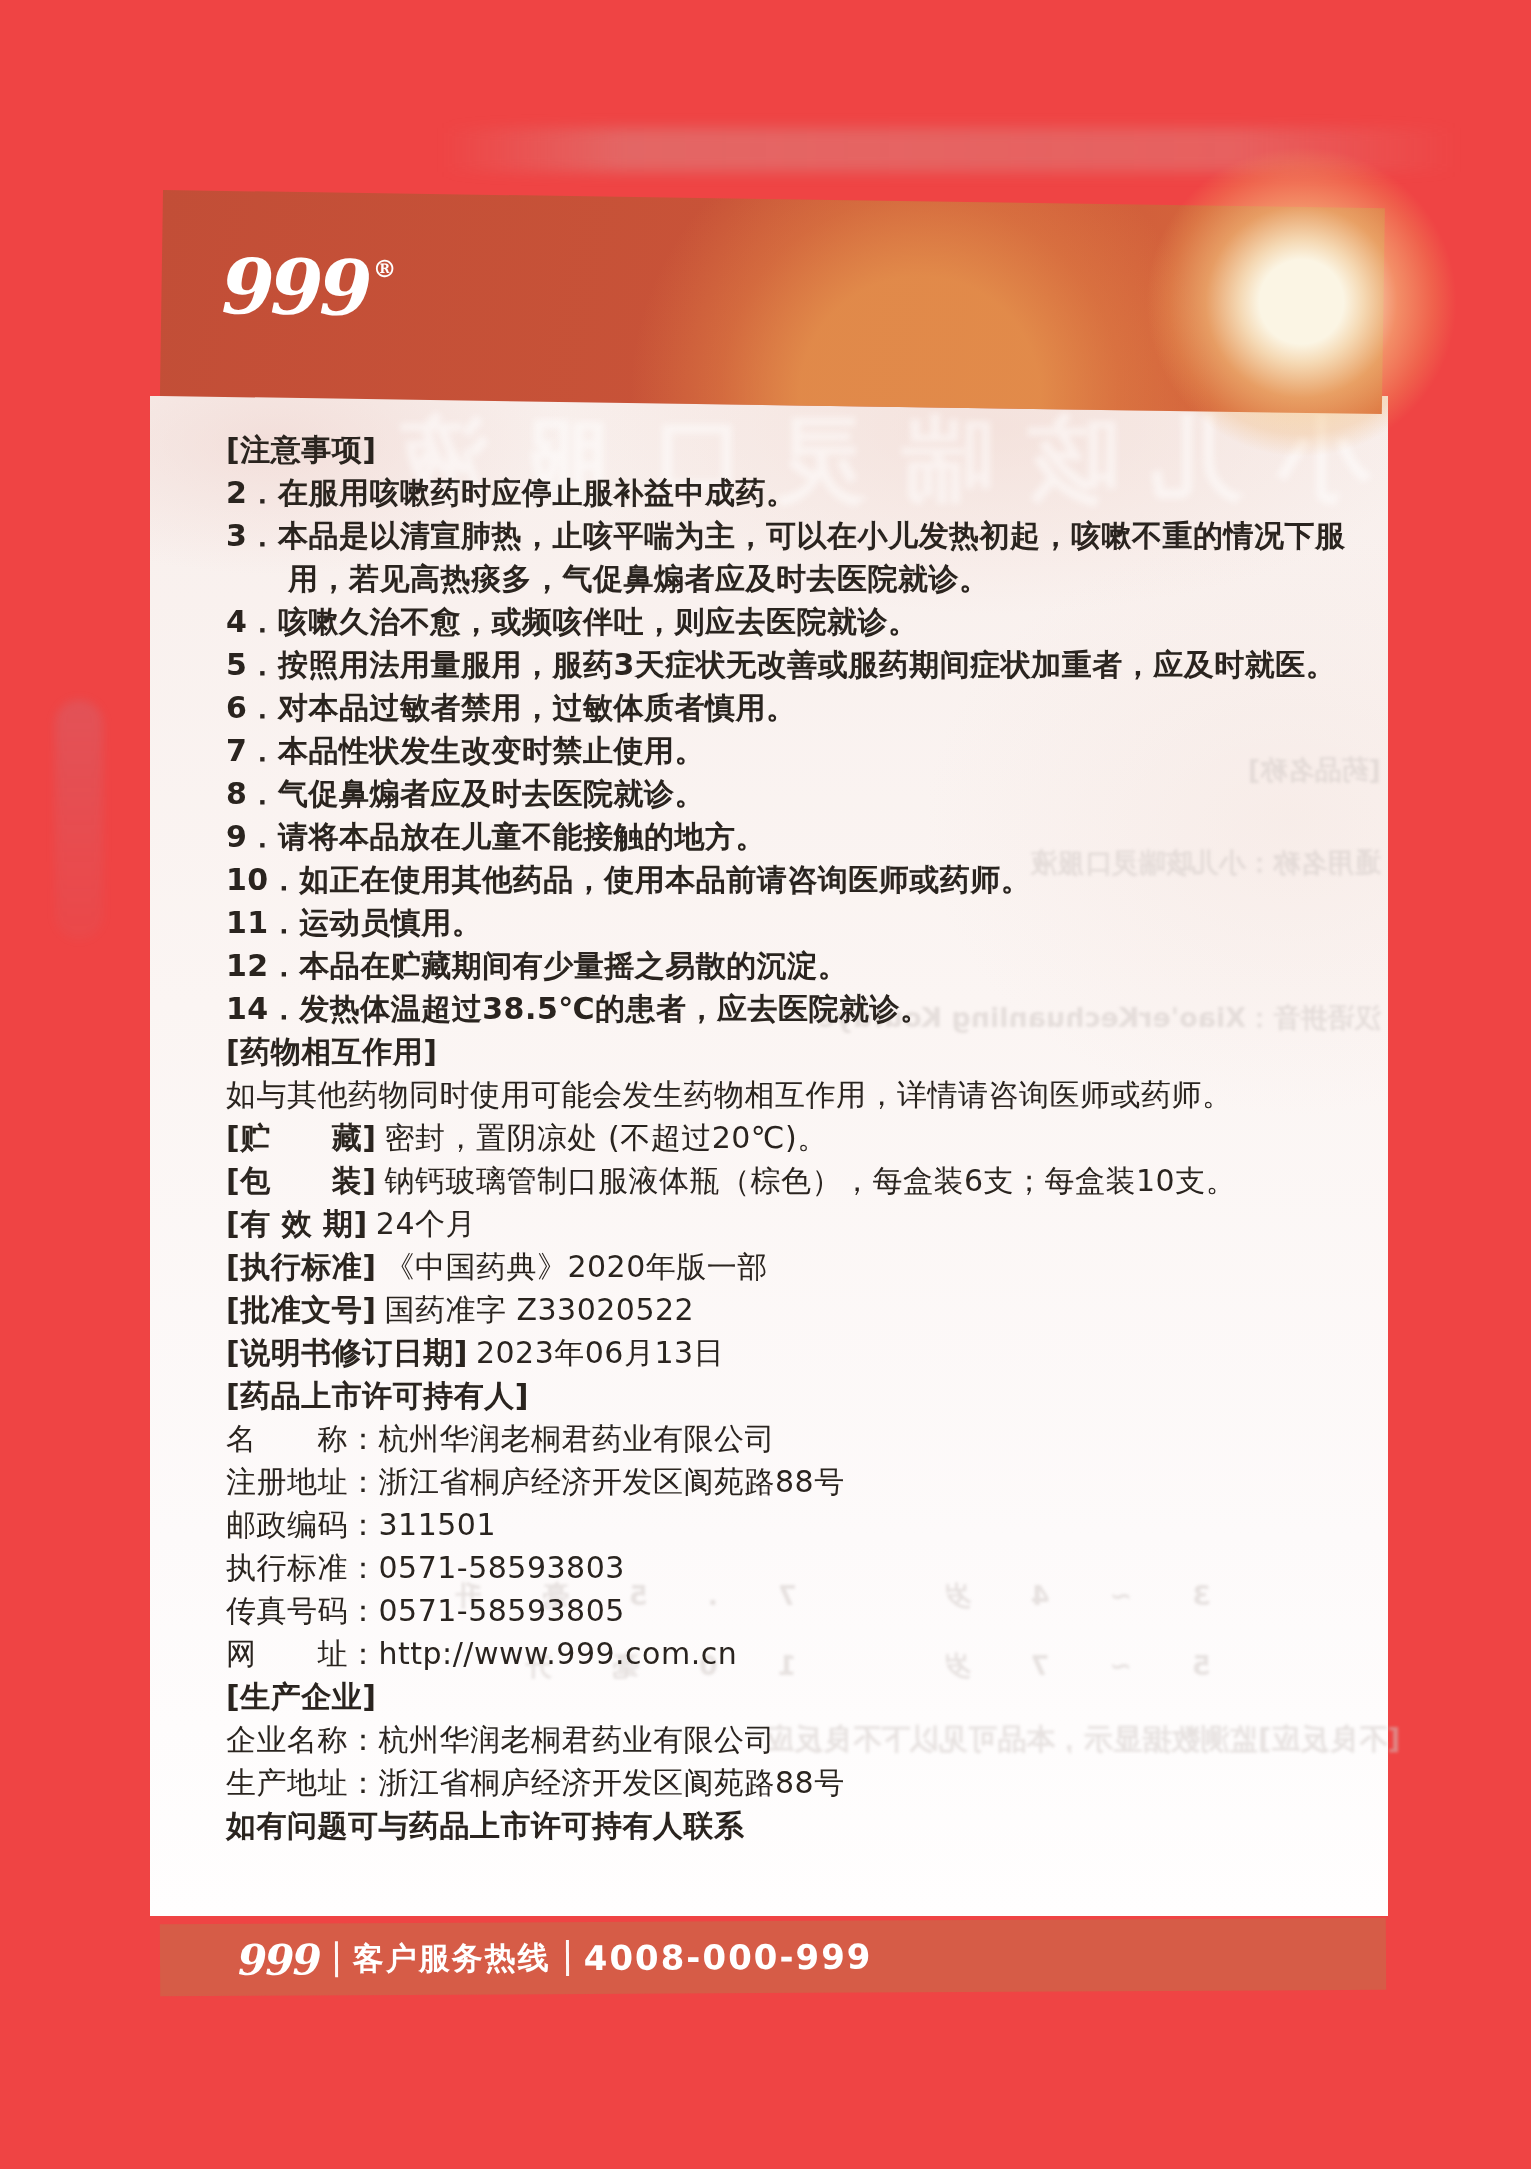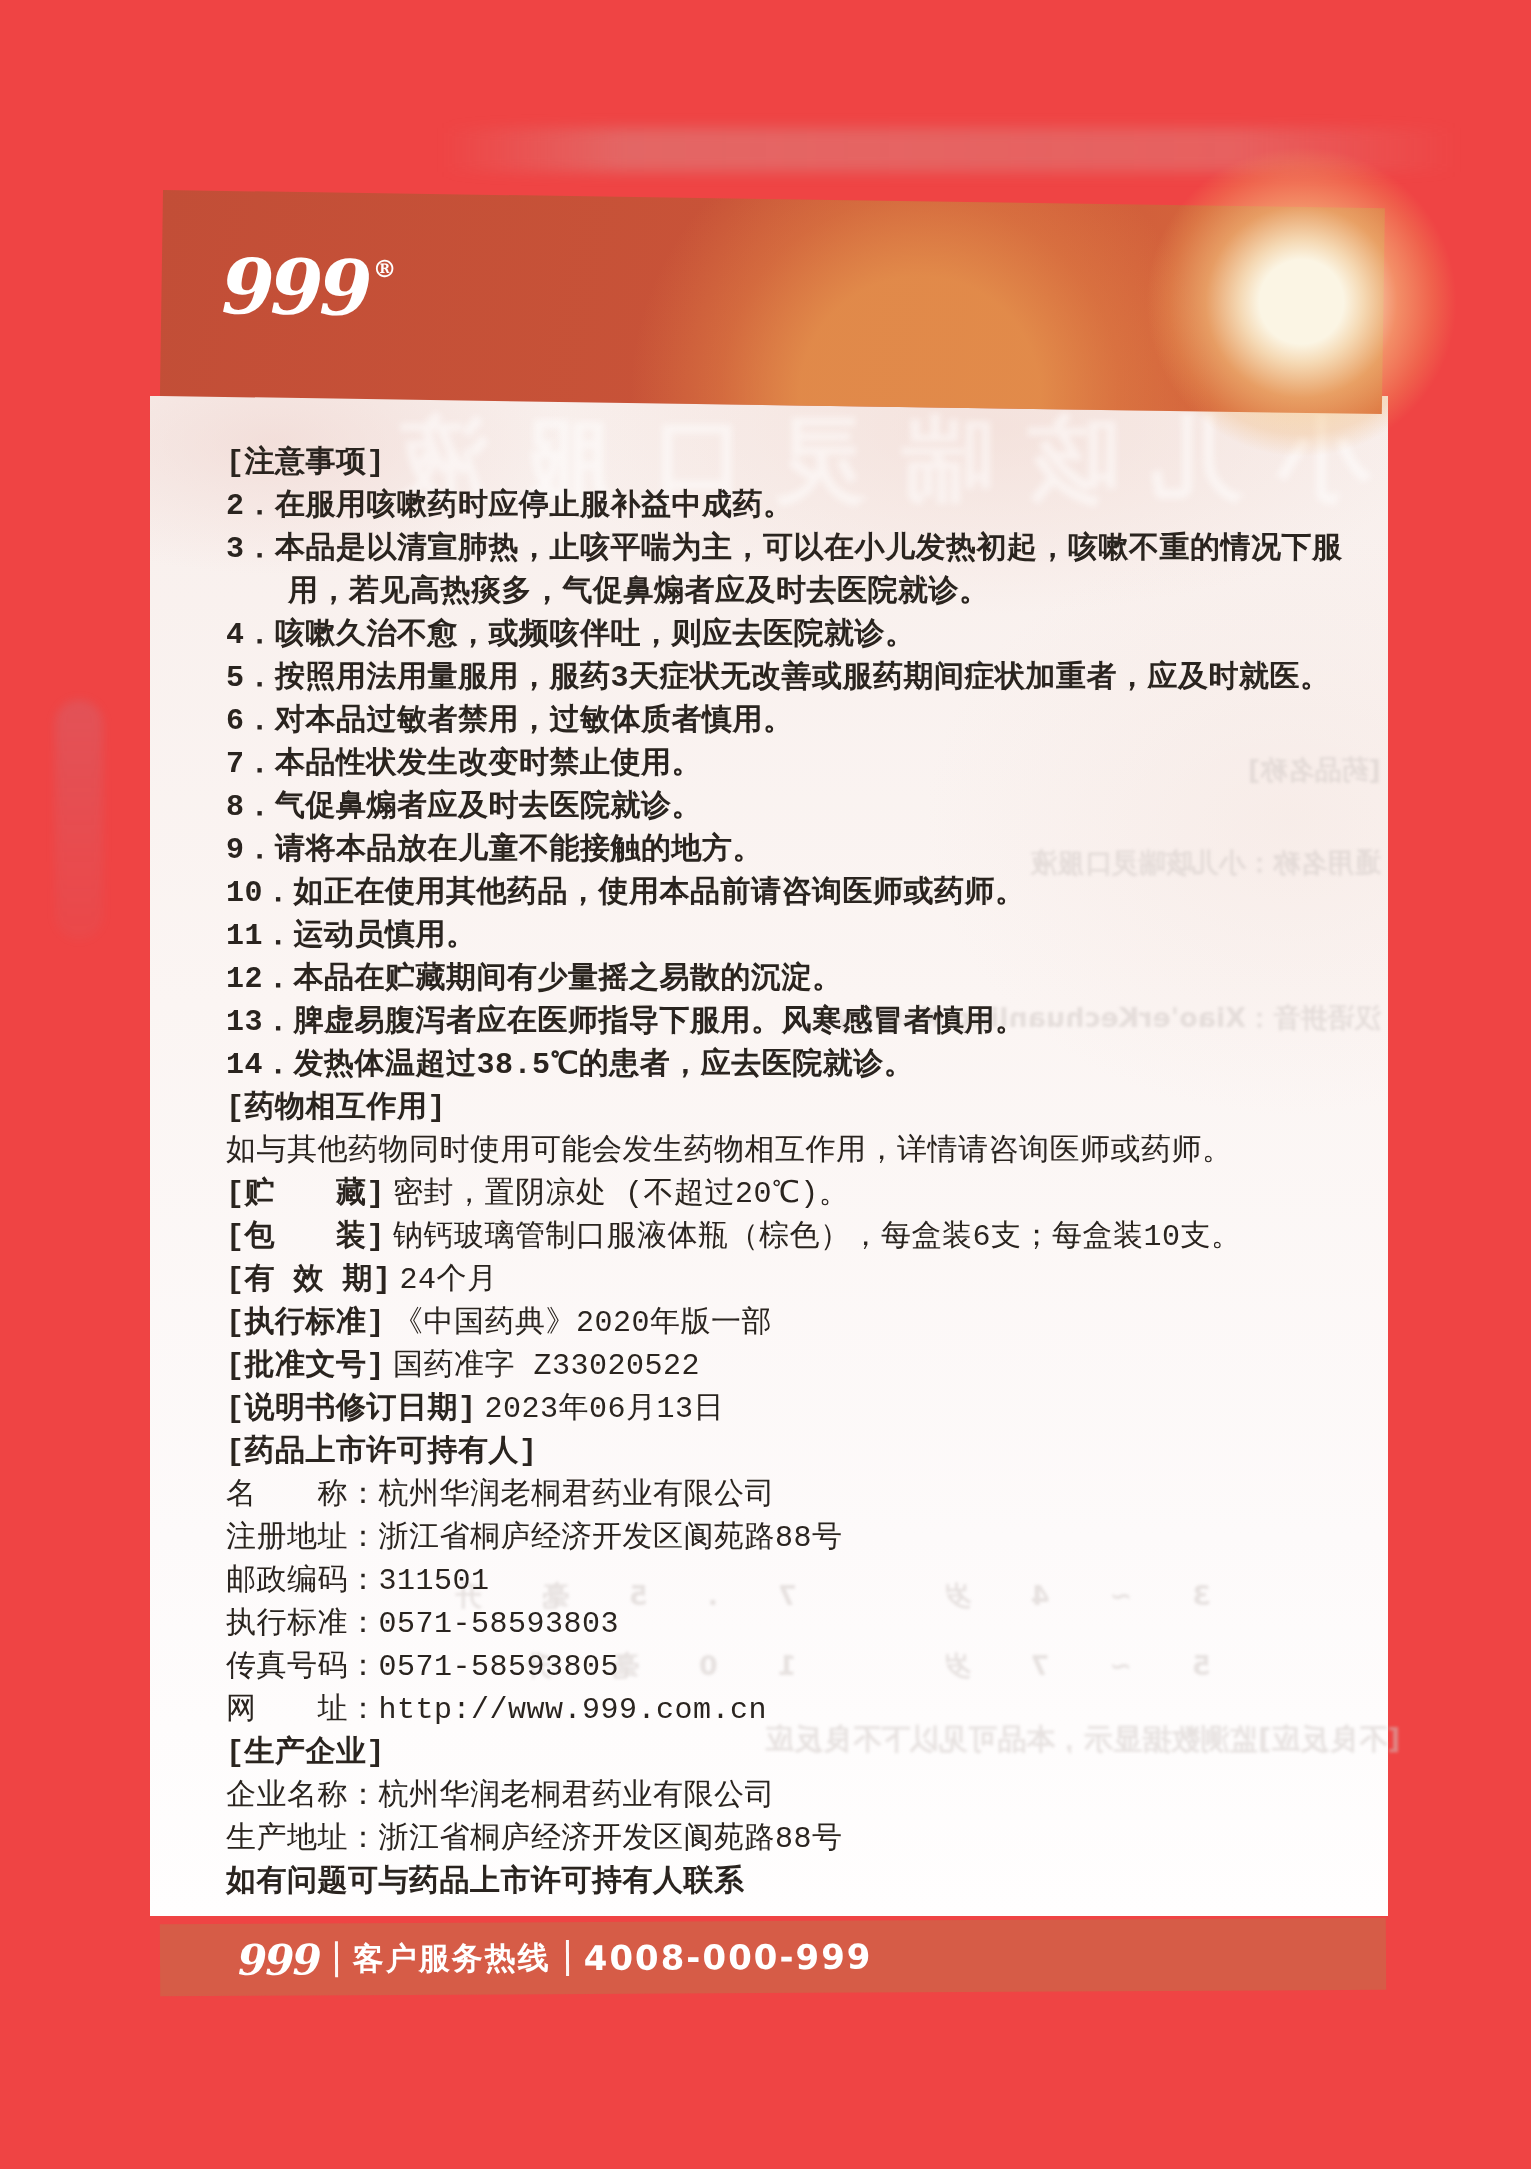--- a/index.html
+++ b/index.html
@@ -34,21 +34,21 @@
           transform:rotate(0.85deg);transform-origin:0 0;
           background:
             radial-gradient(circle at 760px 195px, rgba(230,150,78,.8) 0 120px, rgba(228,140,72,.4) 200px, rgba(225,125,62,0) 290px),
             linear-gradient(100deg,#c24e37 0%,#c85338 45%,#d05c3a 72%,#d96e3f 100%);}
   .sun{position:absolute;left:985px;top:-60px;width:310px;height:310px;
        background:radial-gradient(circle,#fbf5e4 0 42px,rgba(250,236,200,.85) 62px,rgba(246,203,132,.55) 96px,rgba(240,172,96,.28) 132px,transparent 155px);}
   .logo999{position:absolute;left:60px;top:58px;font-family:"DejaVu Serif",serif;font-style:italic;
            font-weight:bold;font-size:76px;color:#fff;letter-spacing:-4px;line-height:1;}
   .reg{font-size:24px;font-style:normal;vertical-align:38px;letter-spacing:0;margin-left:4px;}
   
-  .bt{position:absolute;left:226px;top:442px;width:1156px;font-size:30px;letter-spacing:.5px;font-family:Liberation Mono, monospace;}
+  .bt{position:absolute;left:226px;top:428px;width:1156px;font-size:30px;letter-spacing:.5px;}
   .ln{height:43px;line-height:43px;white-space:nowrap;}
   .b{font-weight:bold;}
   .n{font-weight:normal;}
   .indent{padding-left:62px;}
   .val{margin-left:8px;font-weight:normal;text-align:center;}
   
   .footer{position:absolute;left:160px;top:1921px;width:1226px;height:72px;background:#d65c47;
           transform:rotate(-0.3deg);display:flex;align-items:center;padding-left:78px;box-sizing:border-box;color:#fff;}
   .f-logo{font-family:"DejaVu Serif",serif;font-style:italic;font-weight:bold;font-size:42px;letter-spacing:-2px;}
   .f-div{width:3px;height:36px;background:#fff;opacity:.95;margin:0 15px;}
@@ -84,21 +84,20 @@
     <div class="ln b indent">用，若见高热痰多，气促鼻煽者应及时去医院就诊。</div>
     <div class="ln b"><span>4．</span><span>咳嗽久治不愈，或频咳伴吐，则应去医院就诊。</span></div>
     <div class="ln b"><span>5．</span><span>按照用法用量服用，服药3天症状无改善或服药期间症状加重者，应及时就医。</span></div>
     <div class="ln b"><span>6．</span><span>对本品过敏者禁用，过敏体质者慎用。</span></div>
     <div class="ln b"><span>7．</span><span>本品性状发生改变时禁止使用。</span></div>
     <div class="ln b"><span>8．</span><span>气促鼻煽者应及时去医院就诊。</span></div>
     <div class="ln b"><span>9．</span><span>请将本品放在儿童不能接触的地方。</span></div>
     <div class="ln b"><span>10．</span><span>如正在使用其他药品，使用本品前请咨询医师或药师。</span></div>
     <div class="ln b"><span>11．</span><span>运动员慎用。</span></div>
     <div class="ln b"><span>12．</span><span>本品在贮藏期间有少量摇之易散的沉淀。</span></div>
-    <div class="ln b"><span>13．</span><span>脾虚易腹泻者应在医师指导下服用。风寒感冒者慎用。</span></div>
     <div class="ln b"><span>14．</span><span>发热体温超过38.5℃的患者，应去医院就诊。</span></div>
     <div class="ln b">[药物相互作用]</div>
     <div class="ln n">如与其他药物同时使用可能会发生药物相互作用，详情请咨询医师或药师。</div>
     <div class="ln"><span class="b">[贮　　藏]</span><span class="val">密封，置阴凉处 (不超过20℃)。</span></div>
     <div class="ln"><span class="b">[包　　装]</span><span class="val">钠钙玻璃管制口服液体瓶（棕色），每盒装6支；每盒装10支。</span></div>
     <div class="ln"><span class="b">[有 效 期]</span><span class="val">24个月</span></div>
     <div class="ln"><span class="b">[执行标准]</span><span class="val">《中国药典》2020年版一部</span></div>
     <div class="ln"><span class="b">[批准文号]</span><span class="val">国药准字 Z33020522</span></div>
     <div class="ln"><span class="b">[说明书修订日期]</span><span class="val">2023年06月13日</span></div>
     <div class="ln b">[药品上市许可持有人]</div>

